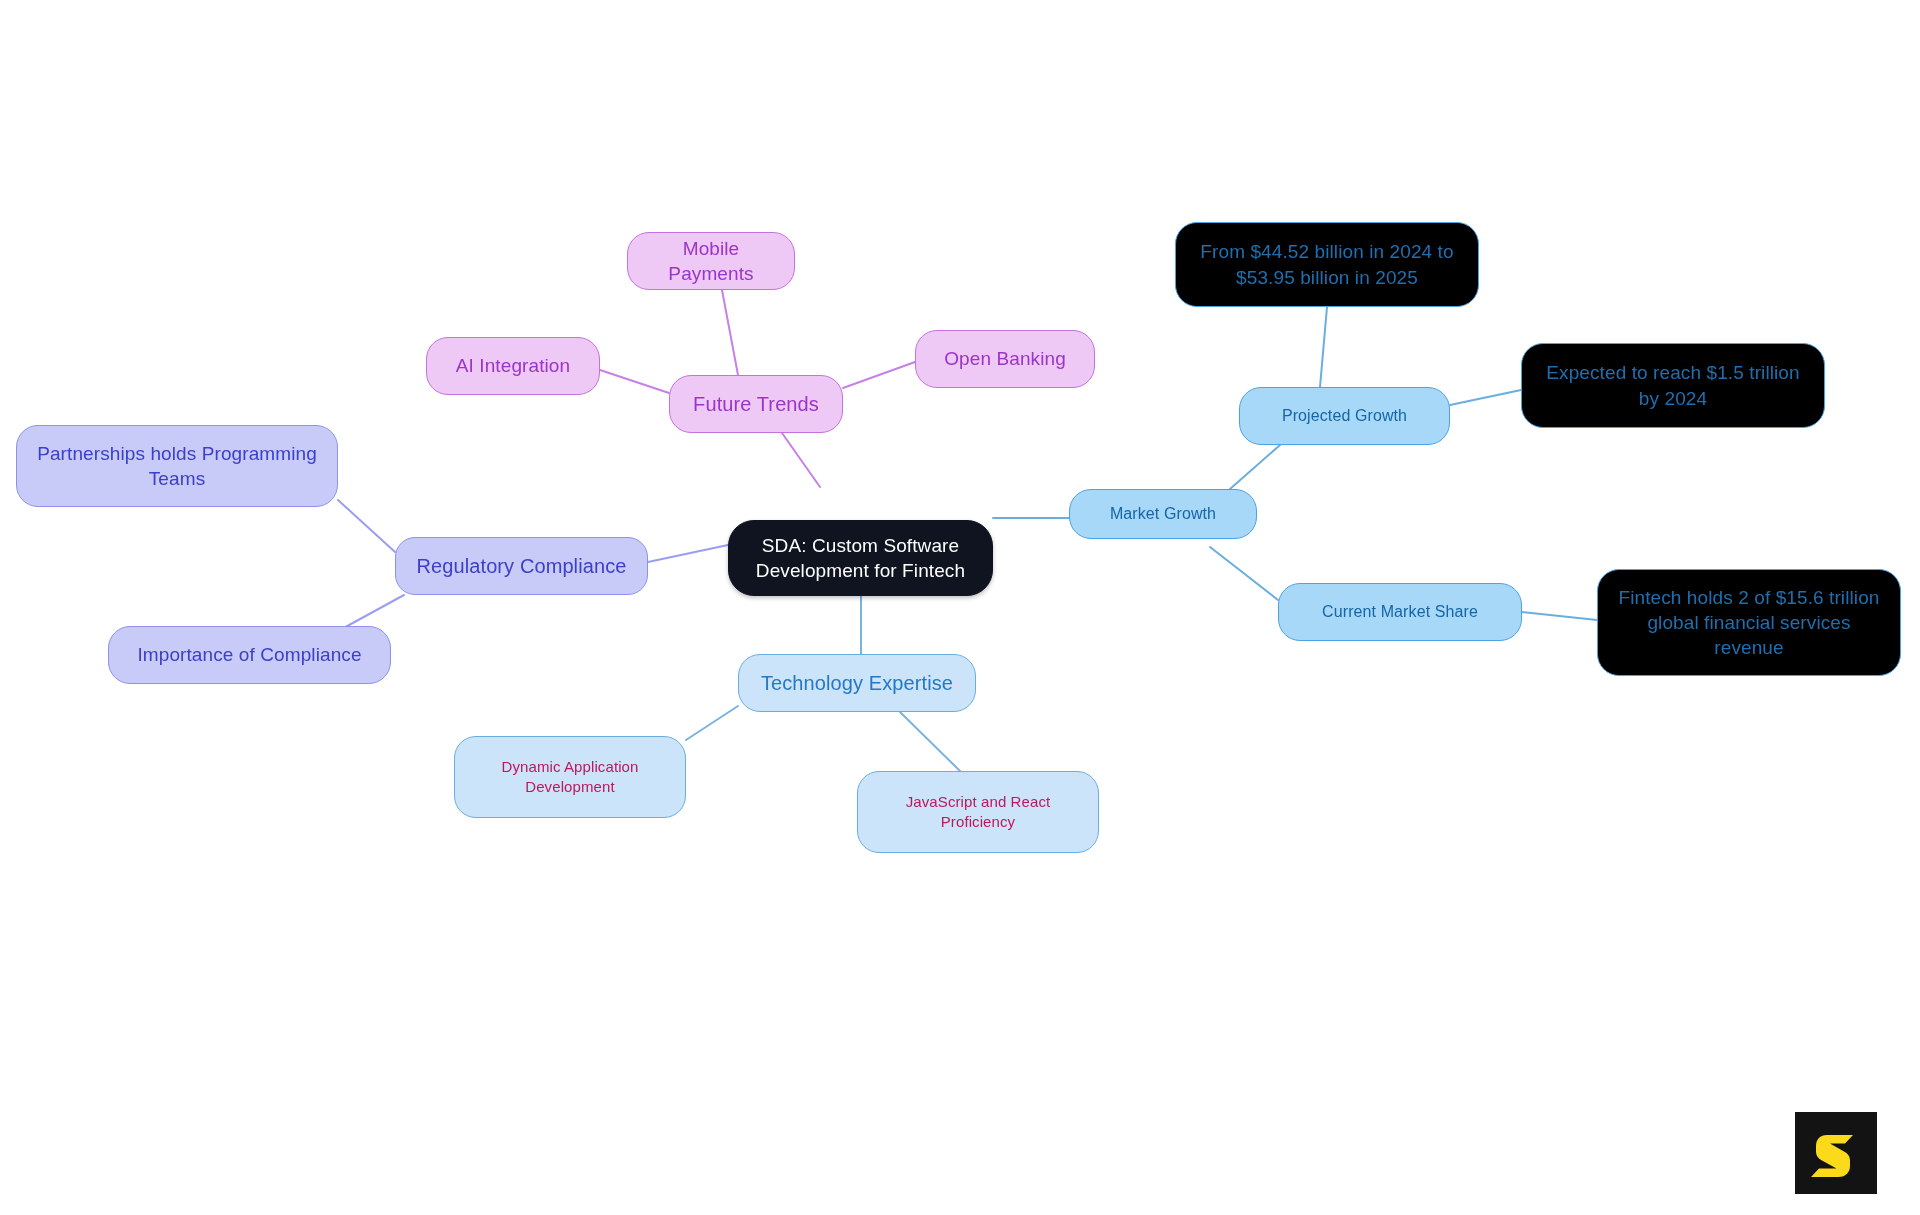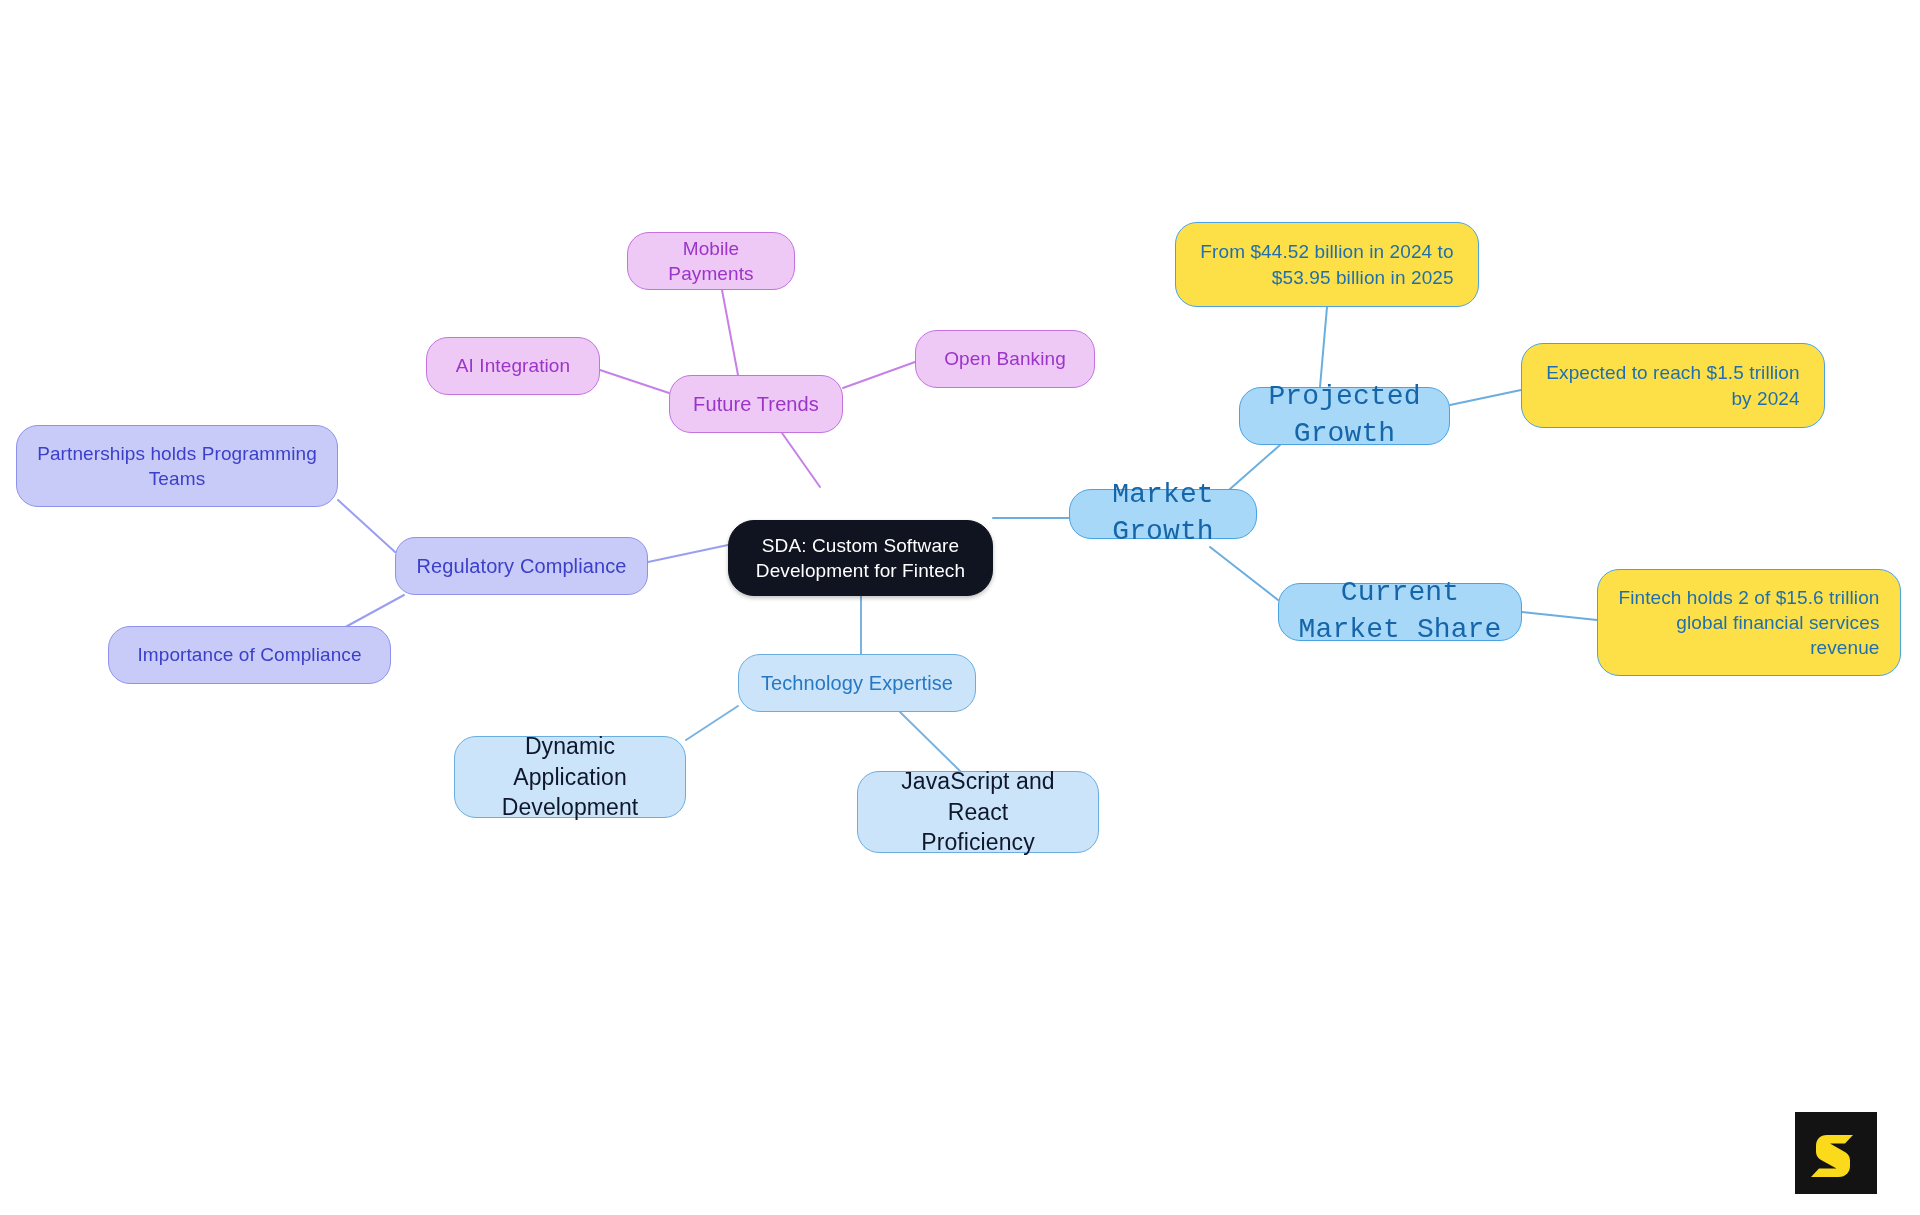--- a/index.html
+++ b/index.html
@@ -62,43 +62,41 @@
     border-radius: 26px;
     box-shadow: 0 2px 4px rgba(0,0,0,0.25);
     margin-top: 33px;
   }
 
   
   .node.blue {
     background: #a8d8f8;
     border-color: #4ba3e3;
     color: #1565a8;
-    font-size: 28px;
-    font-family: Liberation Mono, monospace;
+    font-size: 16px;
   }
   .node.blue-leaf {
-    background: #fde047;
+    background: #000000;
     border-color: #4ba3e3;
     color: #1f6fb0;
     font-size: 19px;
-    text-align: right;
   }
 
   
   .node.paleblue {
     background: #cbe4f9;
     border-color: #6aaee0;
     color: #2578c4;
     font-size: 20px;
   }
   .node.paleblue-leaf {
     background: #cbe4f9;
     border-color: #6aaee0;
-    color: #0f172a;
-    font-size: 23px;
+    color: #be185d;
+    font-size: 15px;
   }
 
   
   .node.periwinkle {
     background: #c8cbf7;
     border-color: #8e92ec;
     color: #3b3fc9;
     font-size: 20px;
   }
   .node.periwinkle-leaf {

